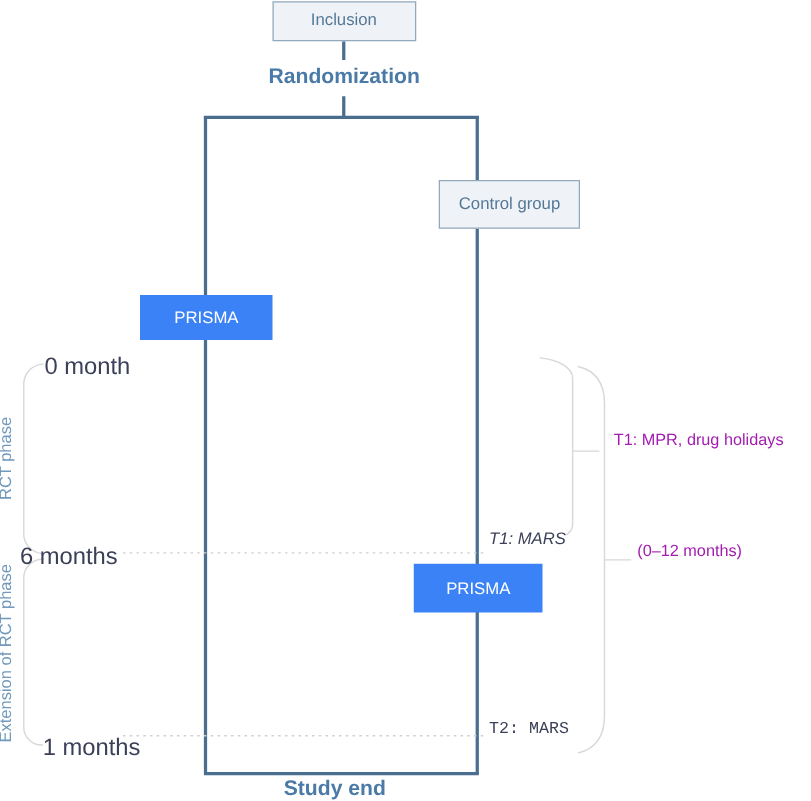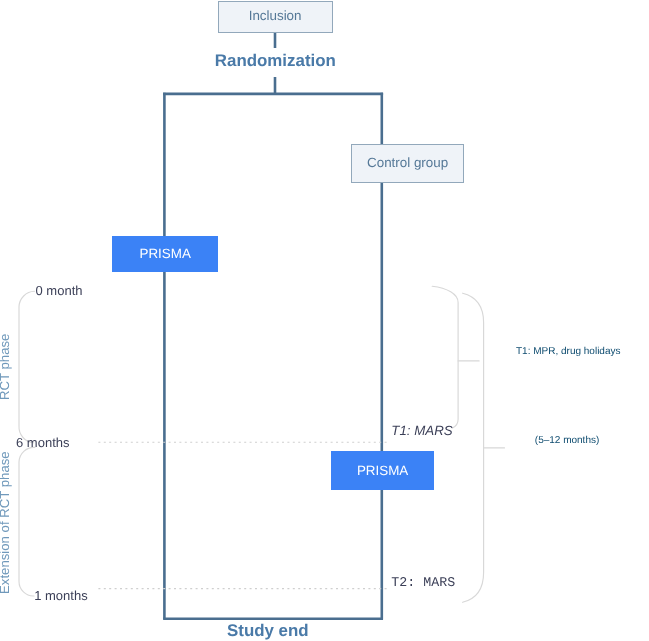--- a/index.html
+++ b/index.html
@@ -9,23 +9,23 @@
          transform:translateZ(0);backface-visibility:hidden;}
   svg#lines{position:absolute;left:0;top:0;width:649px;height:641px;}
 
   .box{position:absolute;box-sizing:border-box;display:flex;align-items:center;
        justify-content:center;text-align:center;}
   .box-outline{border:1px solid #92a8bb;background:#eff3f8;color:#557897;
        font-size:13.4px;line-height:16.6px;}
   .box-fill{background:#3b82f6;color:#ffffff;font-size:13.4px;}
 
   .hdg{position:absolute;font-weight:bold;font-size:16.9px;color:#4a7aa8;white-space:nowrap;}
-  .tp{position:absolute;font-size:13px;color:#3b3f57;white-space:nowrap;}
+  .tp{position:absolute;font-size:19px;color:#3b3f57;white-space:nowrap;}
   .meas{position:absolute;font-size:13.3px;color:#3b3f57;white-space:nowrap;}
-  .outc{position:absolute;font-size:10px;color:#0c4a6e;line-height:16.5px;white-space:nowrap;margin-left:25px;}
+  .outc{position:absolute;font-size:13px;color:#a21caf;line-height:16.5px;white-space:nowrap;}
   .oline{display:block;}
   .phase{position:absolute;font-size:13.2px;color:#7099bb;white-space:nowrap;
          transform-origin:0 0;transform:rotate(-90deg);}
 </style>
 </head>
 <body>
 
 <div id="stage">
 
   <svg id="lines" viewBox="0 0 649 641" xmlns="http://www.w3.org/2000/svg">
@@ -86,16 +86,16 @@
   <div class="tp" style="left:16px;top:435px;">6 months</div>
   <div class="tp" style="left:34.2px;top:588px;">1 months</div>
 
   <div class="meas" style="left:391.3px;top:423px;font-style:italic;">T1: MARS</div>
   <div class="meas" style="left:391.3px;top:574.5px;font-family:Liberation Mono, monospace;">T2: MARS</div>
 
   <div class="outc" style="left:491px;top:344.3px;">
       <span class="oline">T1: MPR, drug holidays</span>
     </div>
   <div class="outc" style="left:509.8px;top:432.7px;">
-      <span class="oline">(5–12 months)</span>
+      <span class="oline">(0–12 months)</span>
     </div>
 
 </div>
 
 </body></html>

